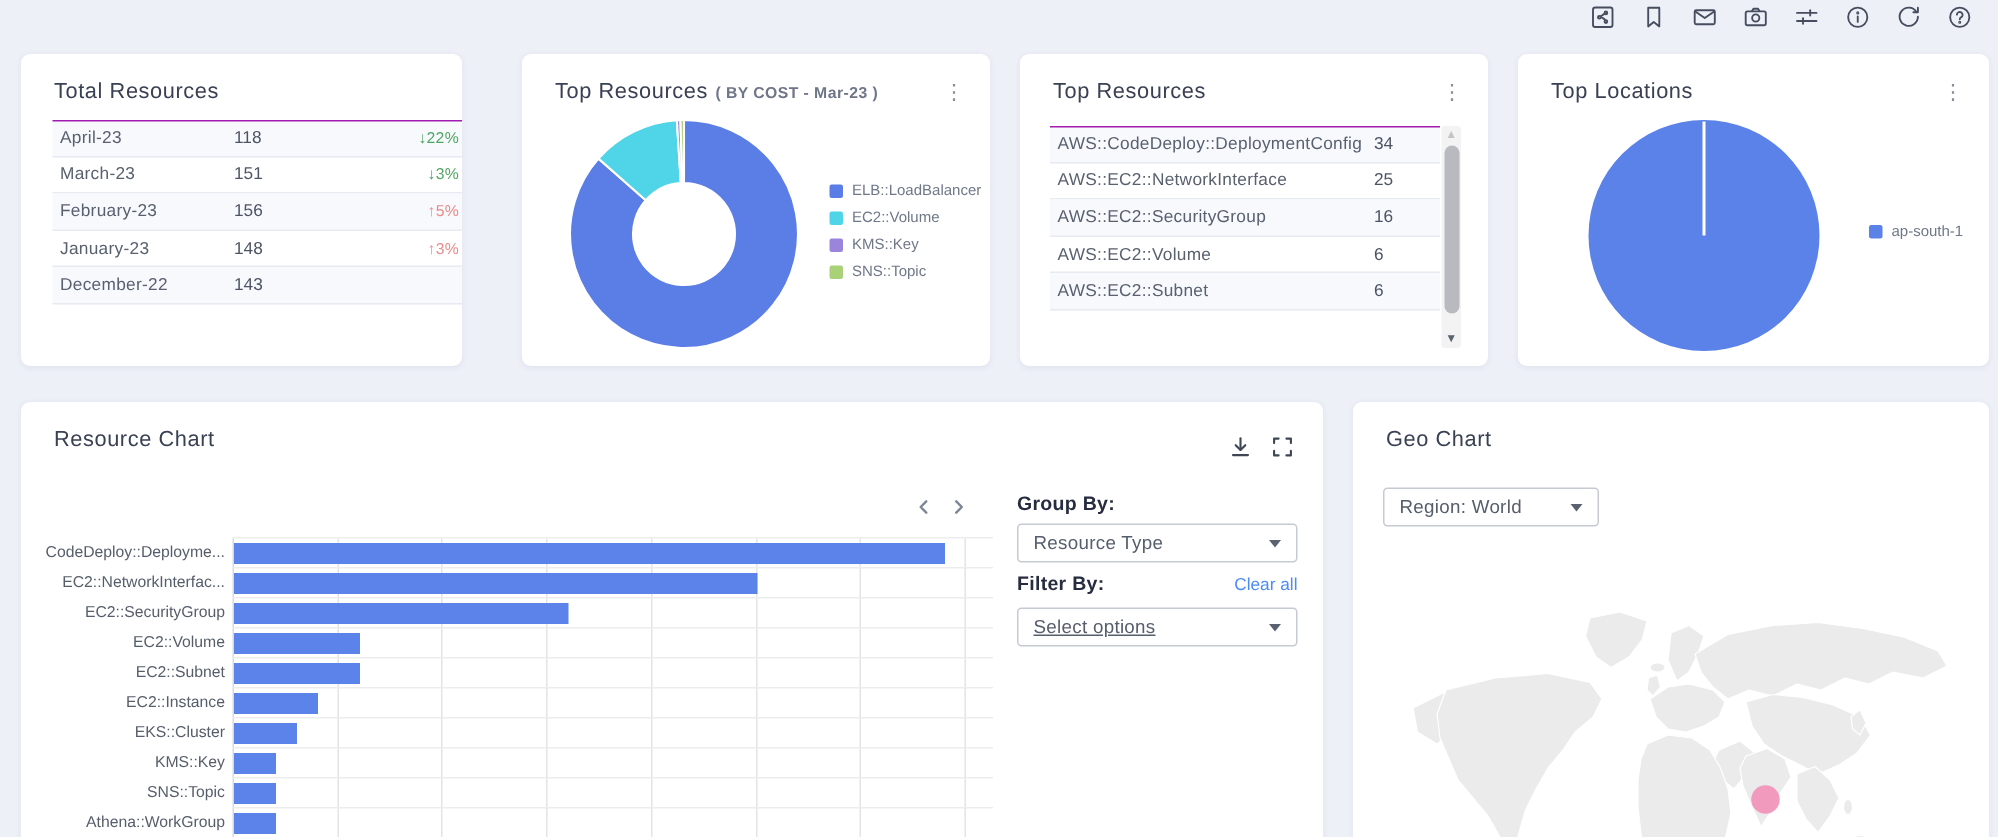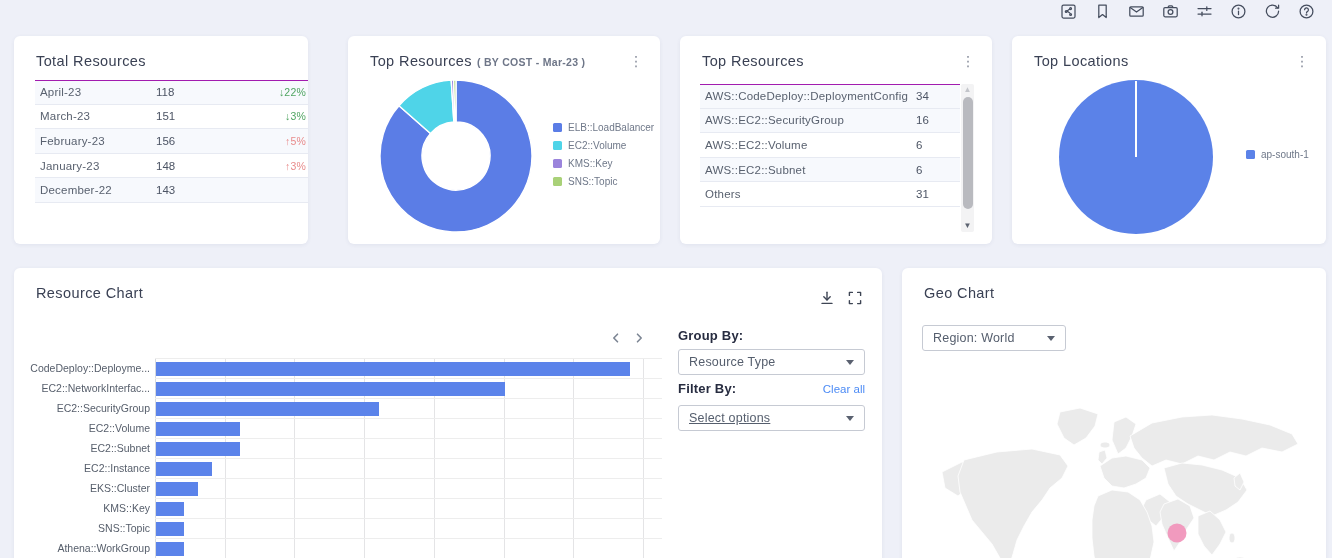--- a/index.html
+++ b/index.html
@@ -197,35 +197,35 @@
   </section>
 
   <section class="card" id="card-topres">
     <h2 class="card-title">Top Resources</h2>
     <button class="kebab">⋮</button>
     <div class="tbl" id="topres-rows">
         <div class="trow alt">
           <span class="t-label">AWS::CodeDeploy::DeploymentConfig</span>
           <span class="t-val">34</span>
         </div>
+        <div class="trow">
+          <span class="t-label">AWS::EC2::NetworkInterface</span>
+          <span class="t-val">25</span>
+        </div>
         <div class="trow alt">
           <span class="t-label">AWS::EC2::SecurityGroup</span>
           <span class="t-val">16</span>
         </div>
         <div class="trow">
           <span class="t-label">AWS::EC2::Volume</span>
           <span class="t-val">6</span>
         </div>
         <div class="trow alt">
           <span class="t-label">AWS::EC2::Subnet</span>
           <span class="t-val">6</span>
-        </div>
-        <div class="trow">
-          <span class="t-label">Others</span>
-          <span class="t-val">31</span>
         </div>
       </div>
     <div class="vscroll">
       <button class="vs-arrow vs-up">▲</button>
       <div class="vs-thumb"></div>
       <button class="vs-arrow vs-down">▼</button>
     </div>
   </section>
 
   <section class="card" id="card-locations">

